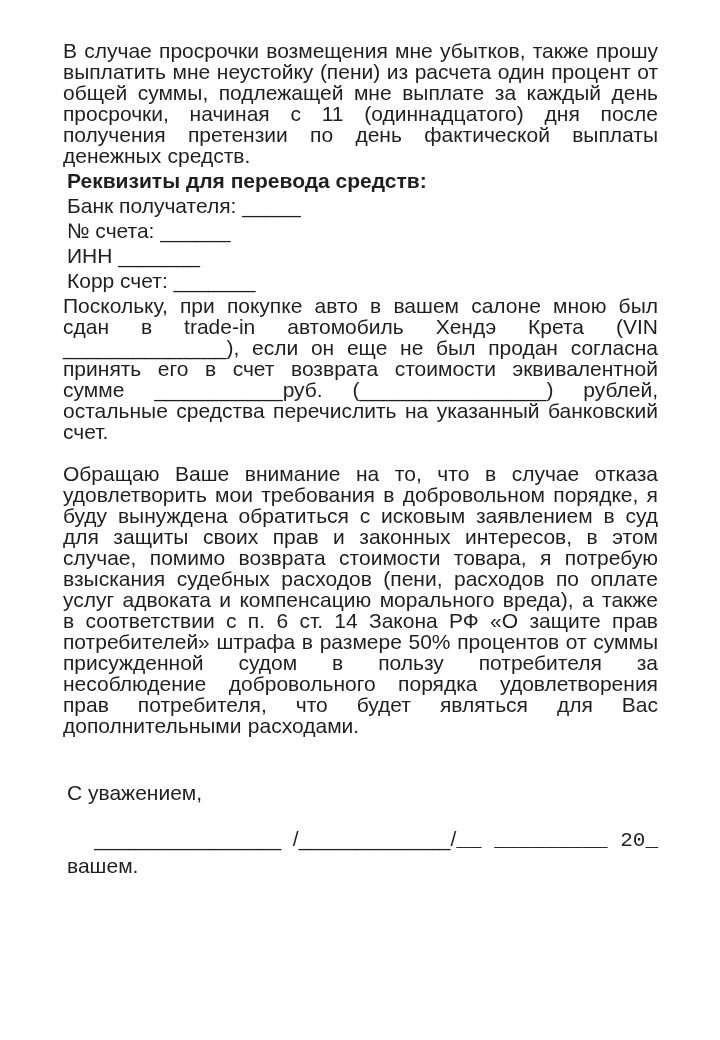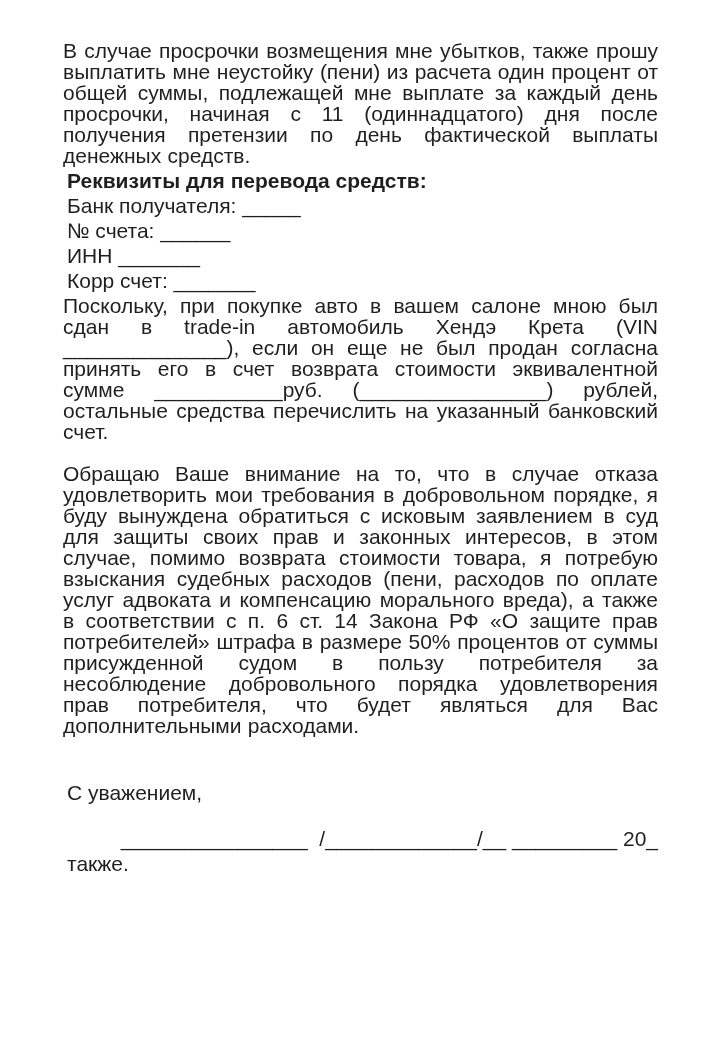--- a/index.html
+++ b/index.html
@@ -36,21 +36,21 @@
   .blank {
     height: 21px;
   }
   .sig-row {
     display: flex;
     justify-content: flex-end;
     align-items: baseline;
     margin: 0;
   }
   .sig-left { white-space: pre; }
-  .sig-right { white-space: pre; }
+  .sig-right { white-space: pre; font-family: Liberation Mono, monospace; }
 </style>
 </head>
 <body>
 
 <div class="page">
 
   <p class="para"> В случае просрочки возмещения мне убытков, также прошу выплатить мне неустойку (пени) из расчета один процент от общей суммы, подлежащей мне выплате за каждый день просрочки, начиная с 11 (одиннадцатого) дня после получения претензии по день фактической выплаты денежных средств.</p>
 
   <p class="line bold">Реквизиты для перевода средств:</p>
 
@@ -77,15 +77,15 @@
 
   <p class="line">С уважением,</p>
 
   <div class="blank"></div>
 
   <div class="sig-row">
     <span class="sig-left">________________  /_____________/</span>
     <span class="sig-right">__ _________ 20_</span>
   </div>
 
-  <p class="line">также.</p>
+  <p class="line">вашем.</p>
 
 </div>
 
 </body></html>

